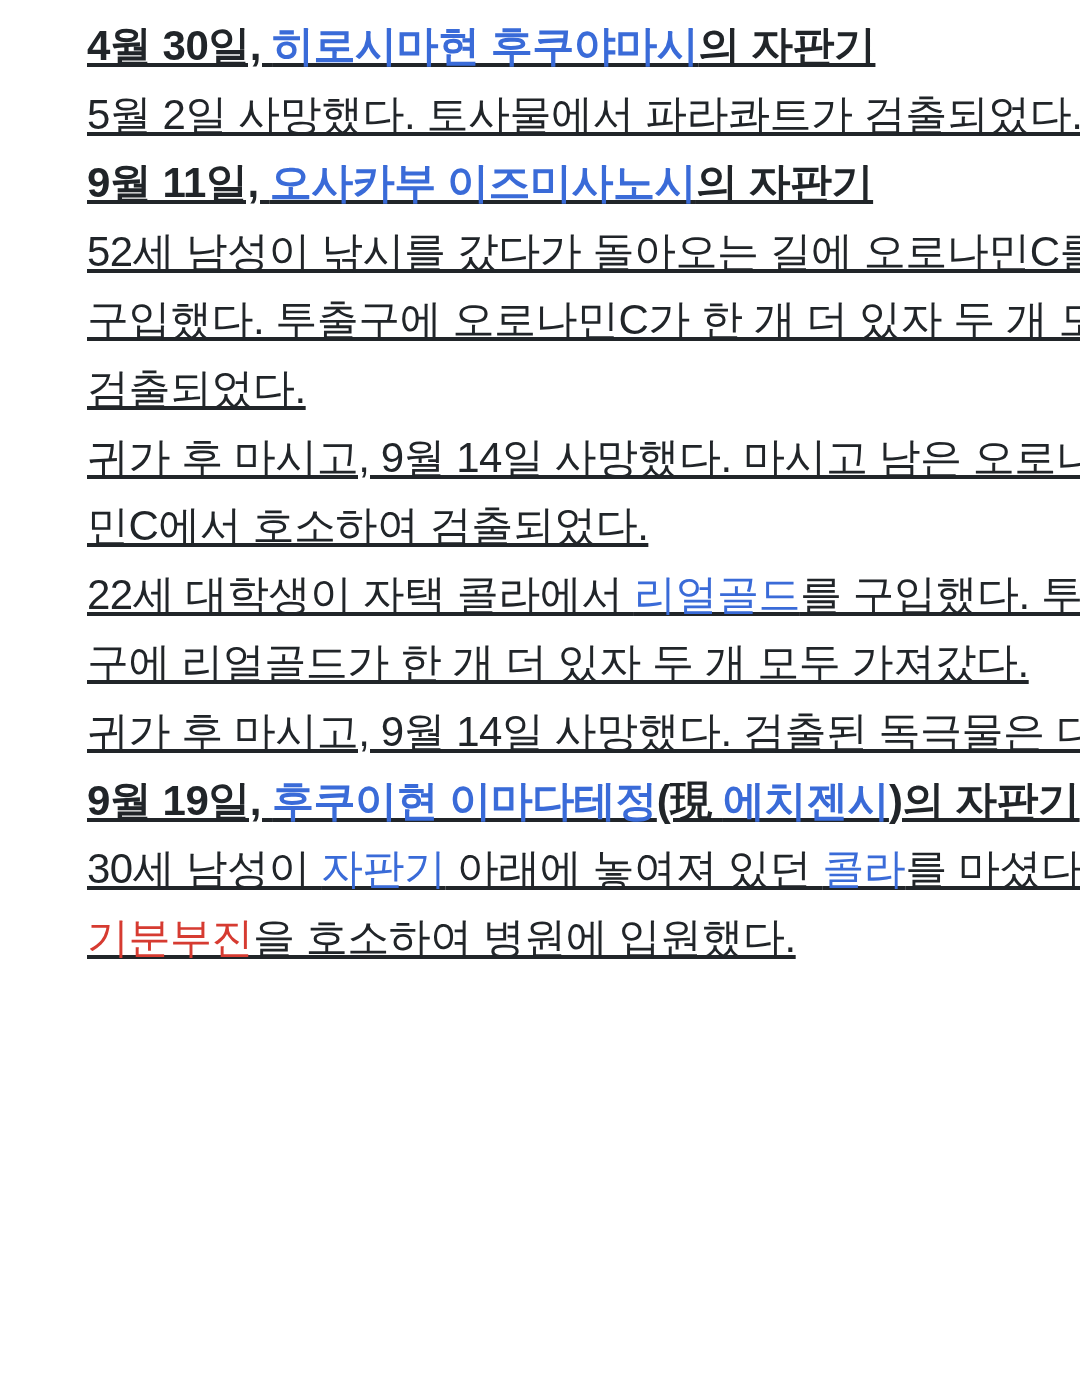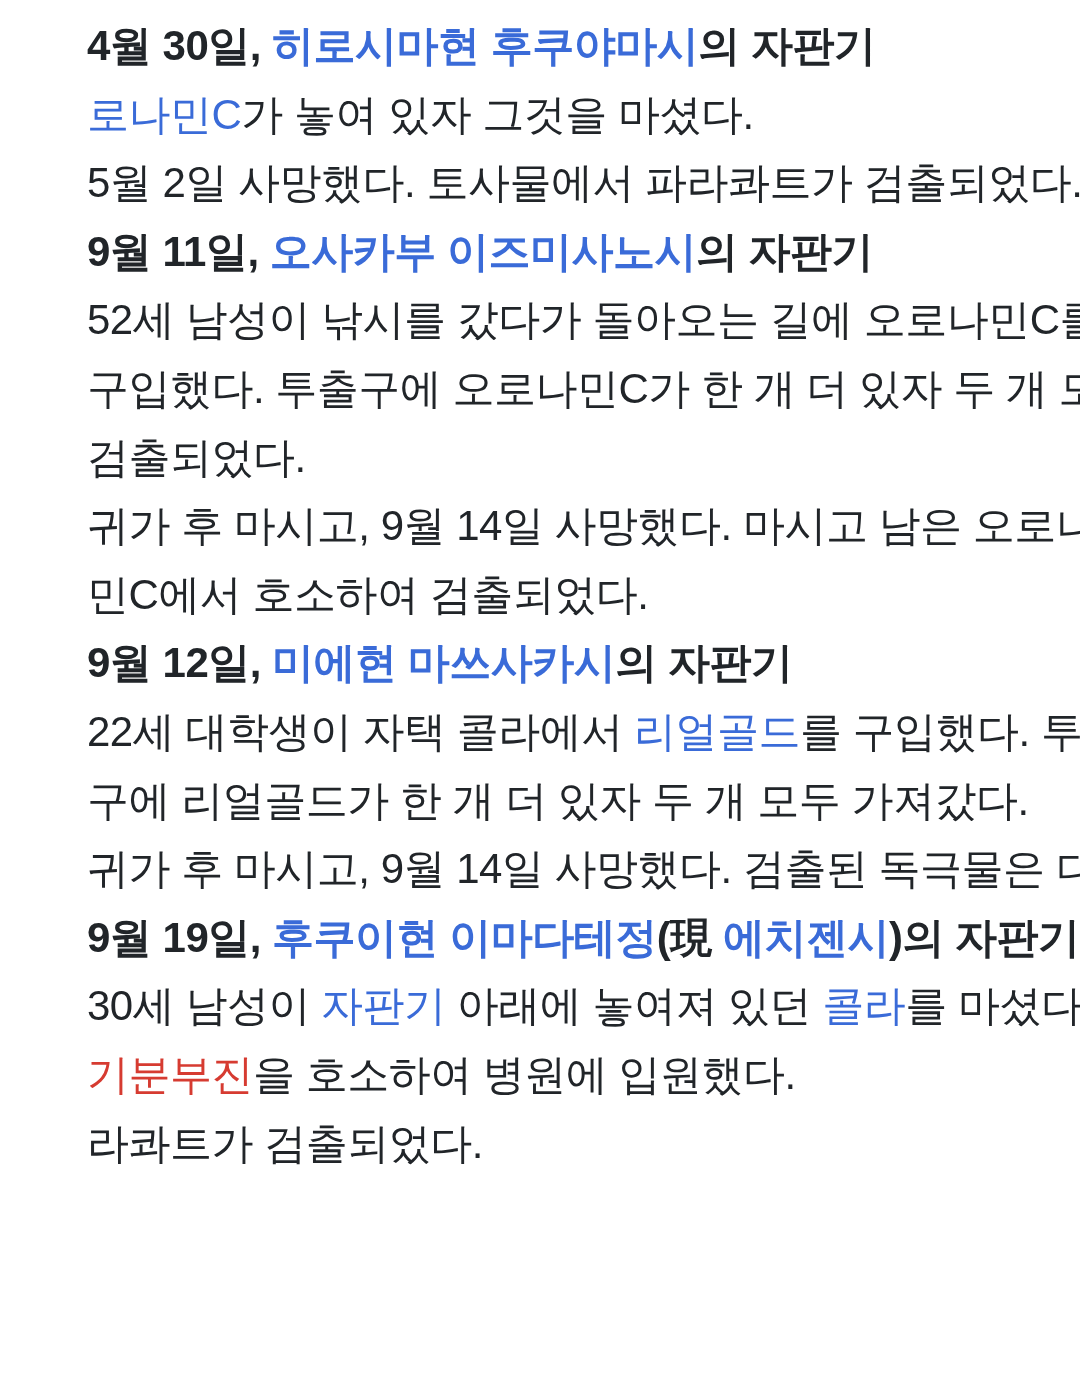--- a/index.html
+++ b/index.html
@@ -20,40 +20,38 @@
   .article{
     padding:12px 60px 0 87px;
   }
   .line{
     font-size:42px;
     height:68.6px;
     line-height:68.6px;
     white-space:pre;
     color:var(--text-color);
     letter-spacing:-0.5px;
+    text-decoration:underline;
   }
   .line.bold{font-weight:700;}
   .seg-link{color:var(--link-color);cursor:pointer;text-decoration:none;}
   .seg-redlink{color:var(--redlink-color);cursor:pointer;text-decoration:none;text-align:center;}
   .seg-text{color:var(--text-color);}
 </style>
 </head>
 <body>
 
 <div class="article">
     <div class="line bold"><span class="seg-text">4월 30일, </span><span class="seg-link">히로시마현 후쿠야마시</span><span class="seg-text">의 자판기</span></div>
-    <div class="line"><span class="seg-link">로나민C</span><span class="seg-text">가 놓여 있자 그것을 마셨다.</span></div>
     <div class="line"><span class="seg-text">5월 2일 사망했다. 토사물에서 파라콰트가 검출되었다.</span></div>
     <div class="line bold"><span class="seg-text">9월 11일, </span><span class="seg-link">오사카부 이즈미사노시</span><span class="seg-text">의 자판기</span></div>
     <div class="line"><span class="seg-text">52세 남성이 낚시를 갔다가 돌아오는 길에 오로나민C를</span></div>
     <div class="line"><span class="seg-text">구입했다. 투출구에 오로나민C가 한 개 더 있자 두 개 모두</span></div>
     <div class="line"><span class="seg-text">검출되었다.</span></div>
     <div class="line"><span class="seg-text">귀가 후 마시고, 9월 14일 사망했다. 마시고 남은 오로나</span></div>
     <div class="line"><span class="seg-text">민C에서 호소하여 검출되었다.</span></div>
-    <div class="line bold"><span class="seg-text">9월 12일, </span><span class="seg-link">미에현 마쓰사카시</span><span class="seg-text">의 자판기</span></div>
     <div class="line"><span class="seg-text">22세 대학생이 자택 콜라에서 </span><span class="seg-link">리얼골드</span><span class="seg-text">를 구입했다. 투출</span></div>
     <div class="line"><span class="seg-text">구에 리얼골드가 한 개 더 있자 두 개 모두 가져갔다.</span></div>
     <div class="line"><span class="seg-text">귀가 후 마시고, 9월 14일 사망했다. 검출된 독극물은 디</span></div>
     <div class="line bold"><span class="seg-text">9월 19일, </span><span class="seg-link">후쿠이현 이마다테정</span><span class="seg-text">(現 </span><span class="seg-link">에치젠시</span><span class="seg-text">)의 자판기</span></div>
     <div class="line"><span class="seg-text">30세 남성이 </span><span class="seg-link">자판기</span><span class="seg-text"> 아래에 놓여져 있던 </span><span class="seg-link">콜라</span><span class="seg-text">를 마셨다가</span></div>
     <div class="line"><span class="seg-redlink">기분부진</span><span class="seg-text">을 호소하여 병원에 입원했다.</span></div>
-    <div class="line"><span class="seg-text">라콰트가 검출되었다.</span></div>
   </div>
 
 </body></html>

